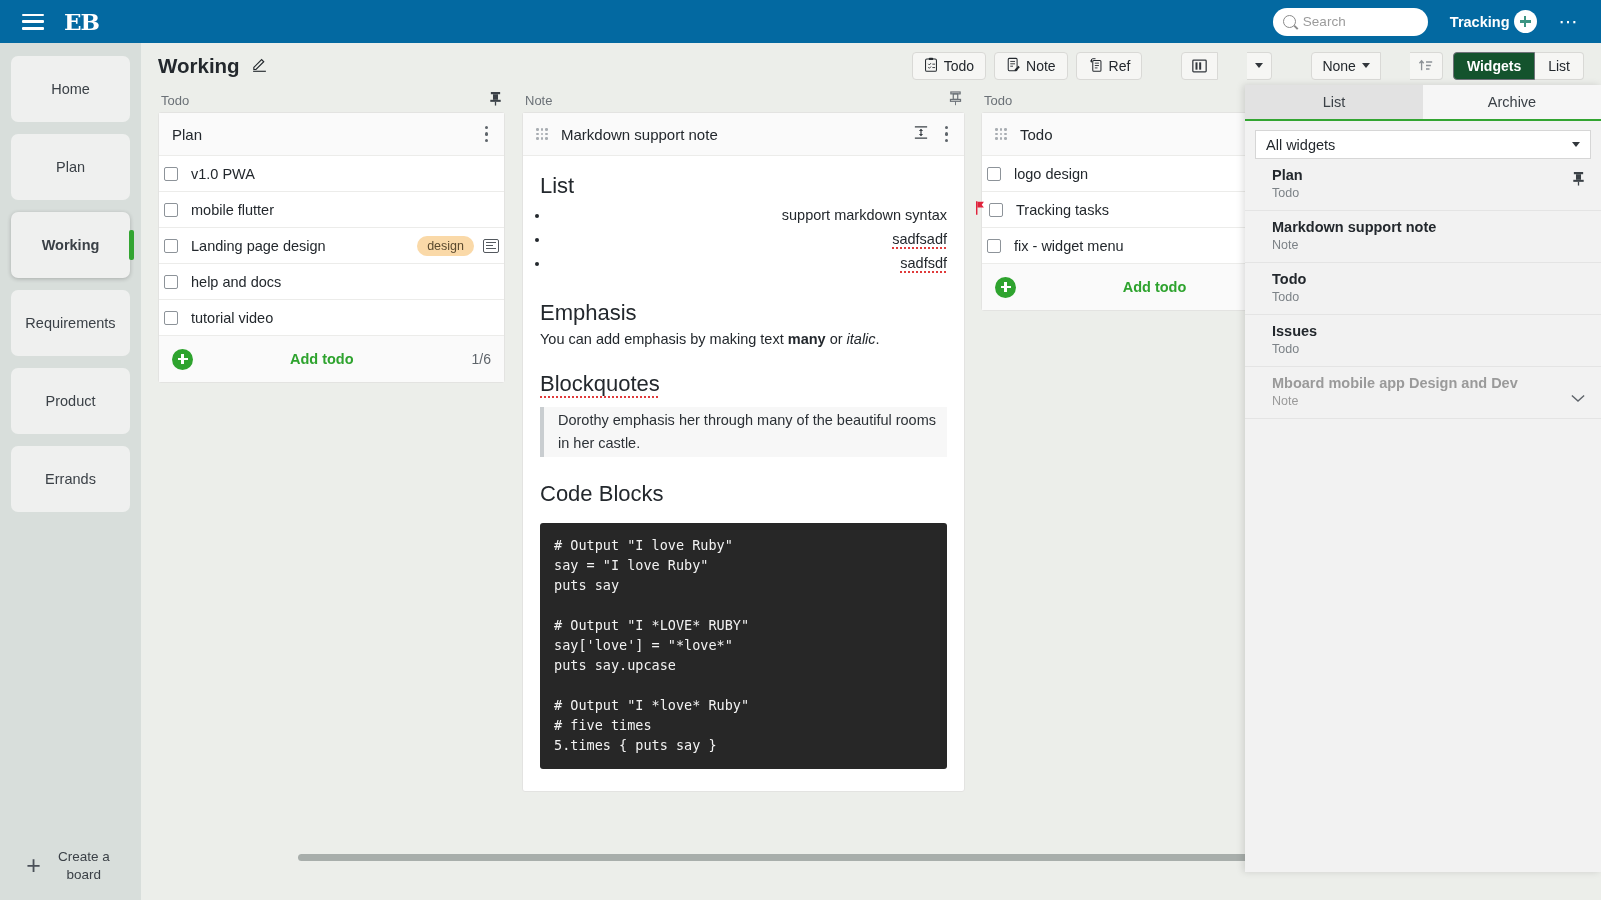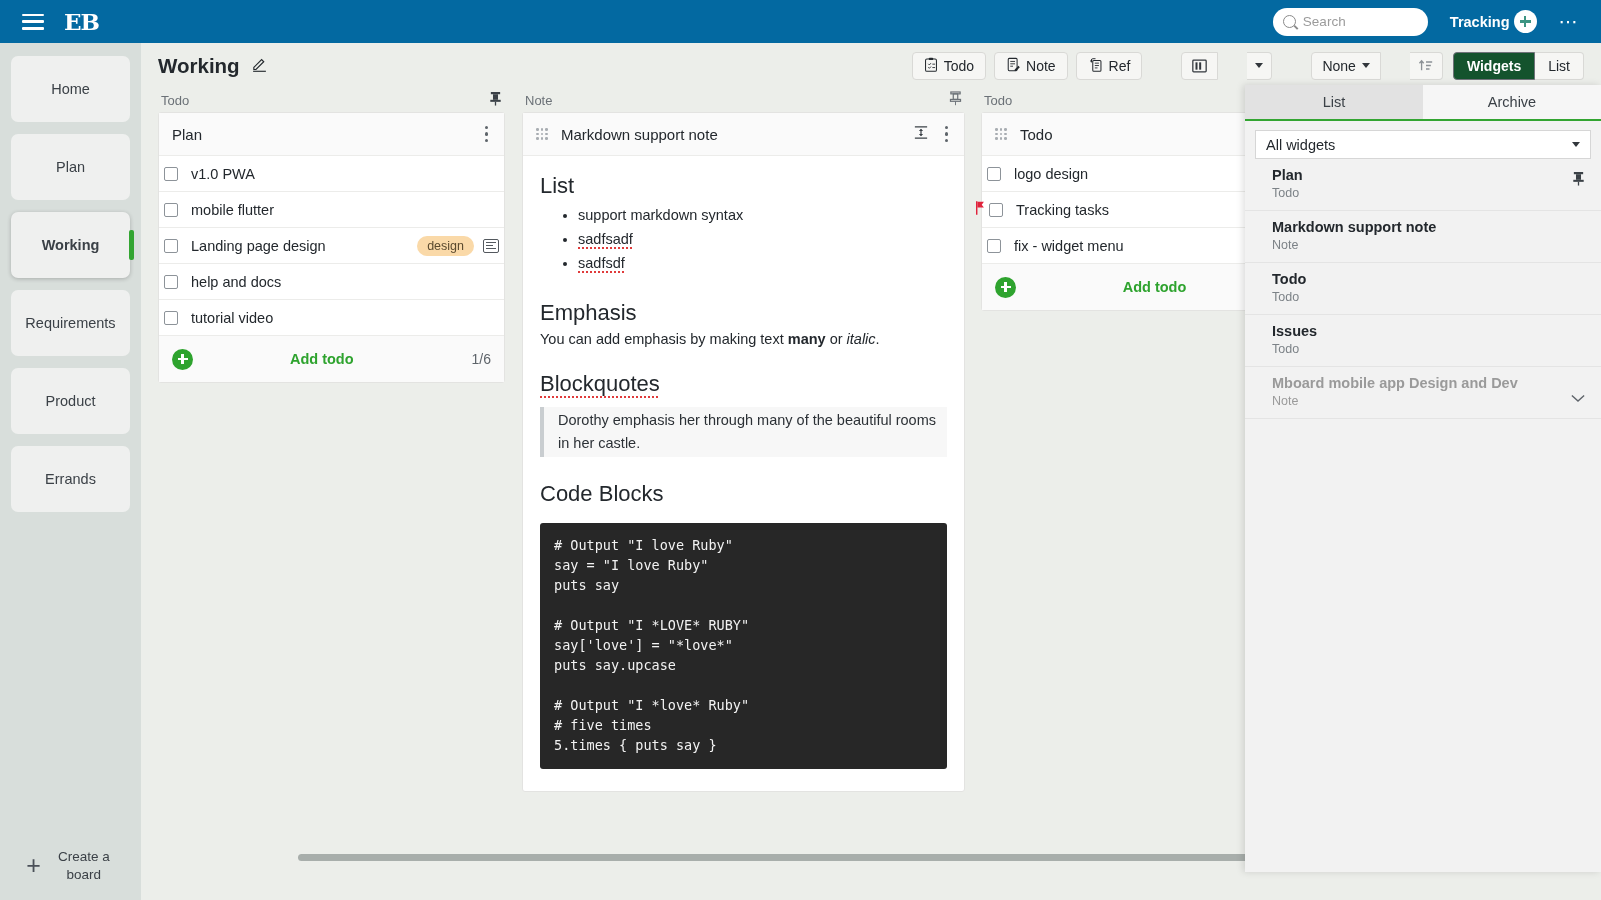--- a/index.html
+++ b/index.html
@@ -141,21 +141,21 @@
   .addcirc:before { width: 10px; height: 2.4px; left: 5.5px; top: 9.3px; }
   .addcirc:after { width: 2.4px; height: 10px; left: 9.3px; top: 5.5px; }
   .addlbl { flex: 1; text-align: center; color: #2ea32e; font-weight: bold; font-size: 14.5px;
     margin-left: -21px; cursor: pointer; }
   .count { font-size: 14px; color: #5e646a; }
 
   
   .note-body { padding: 17px 17px 22px 17px; }
   .note-body h2 { font-size: 22px; font-weight: normal; color: #23282d; margin-bottom: 5px; }
   .note-body h2.sp { margin-top: 24px; }
-  .note-body ul { margin: 0 0 0 38px; }
+  .note-body ul { margin: 0 0 0 10px; text-align: right; }
   .note-body li { font-size: 14.5px; color: #23282d; line-height: 1.65; }
   .note-p { font-size: 14.5px; color: #23282d; margin-top: 3px; }
   .sq { background-image: linear-gradient(to right, #e03b3b 0 2px, transparent 2px 4px);
     background-repeat: repeat-x; background-size: 4px 2px; background-position: 0 100%;
     padding-bottom: 2px; }
   .bq { border-left: 4px solid #c9cdd0; background: #f7f7f7; padding: 2px 0 2px 14px;
     margin-top: 10px; font-size: 14.5px; color: #2c3136; line-height: 1.6; max-width: 410px; }
   .codeblk { background: #272727; color: #f2f2f2; border-radius: 3px;
     margin-top: 16px; padding: 13px 14px; font-family: "DejaVu Sans Mono", monospace;
     font-size: 13.5px; line-height: 1.48; white-space: pre; }

